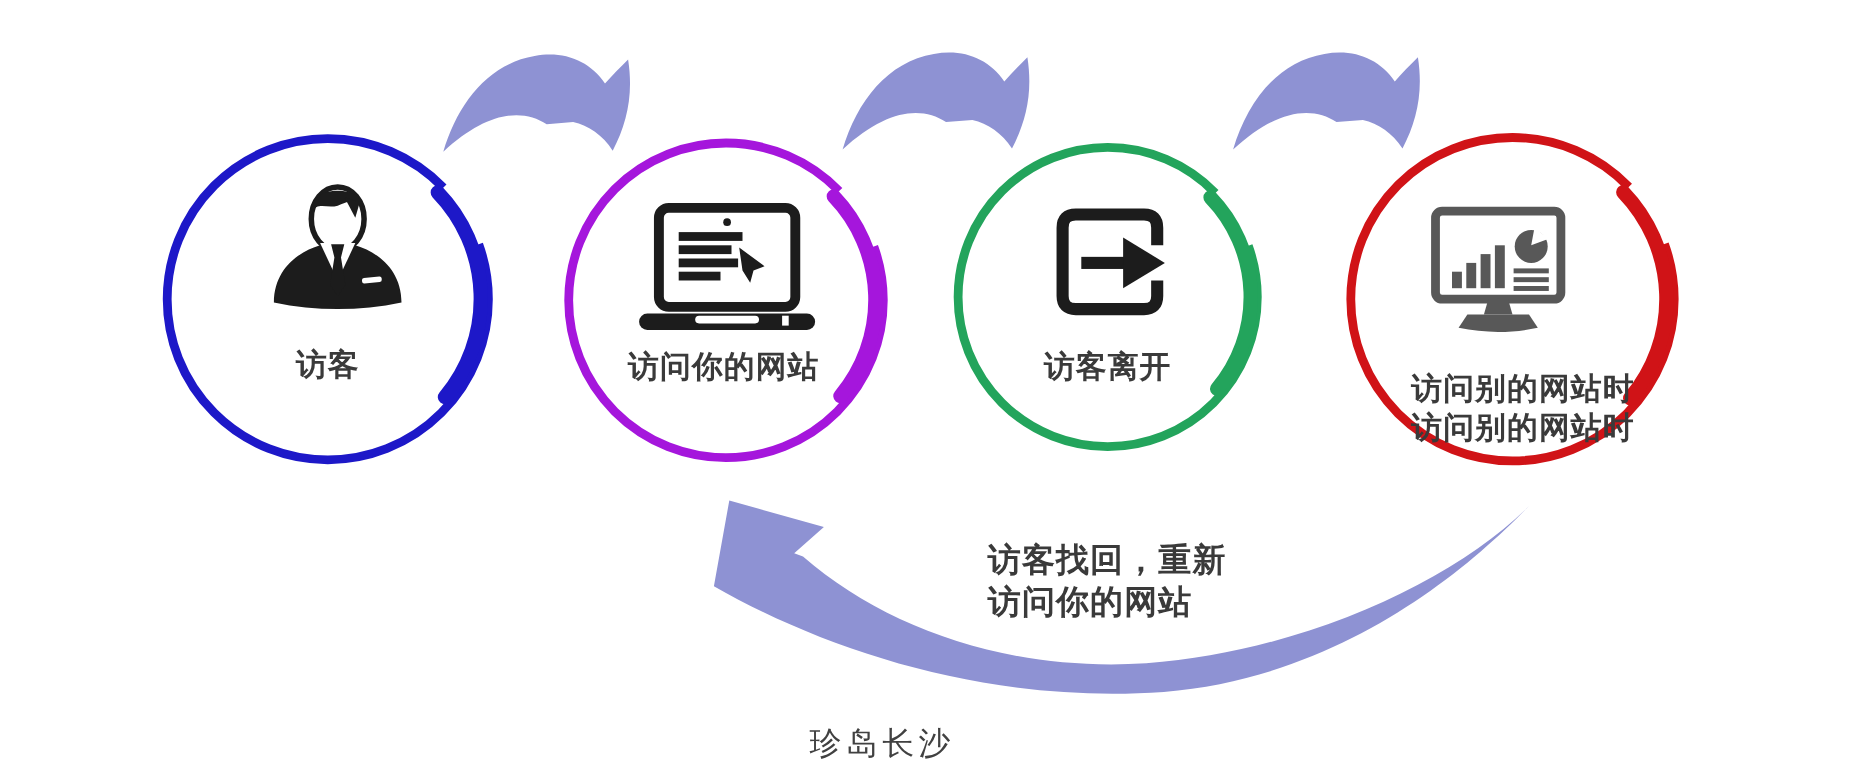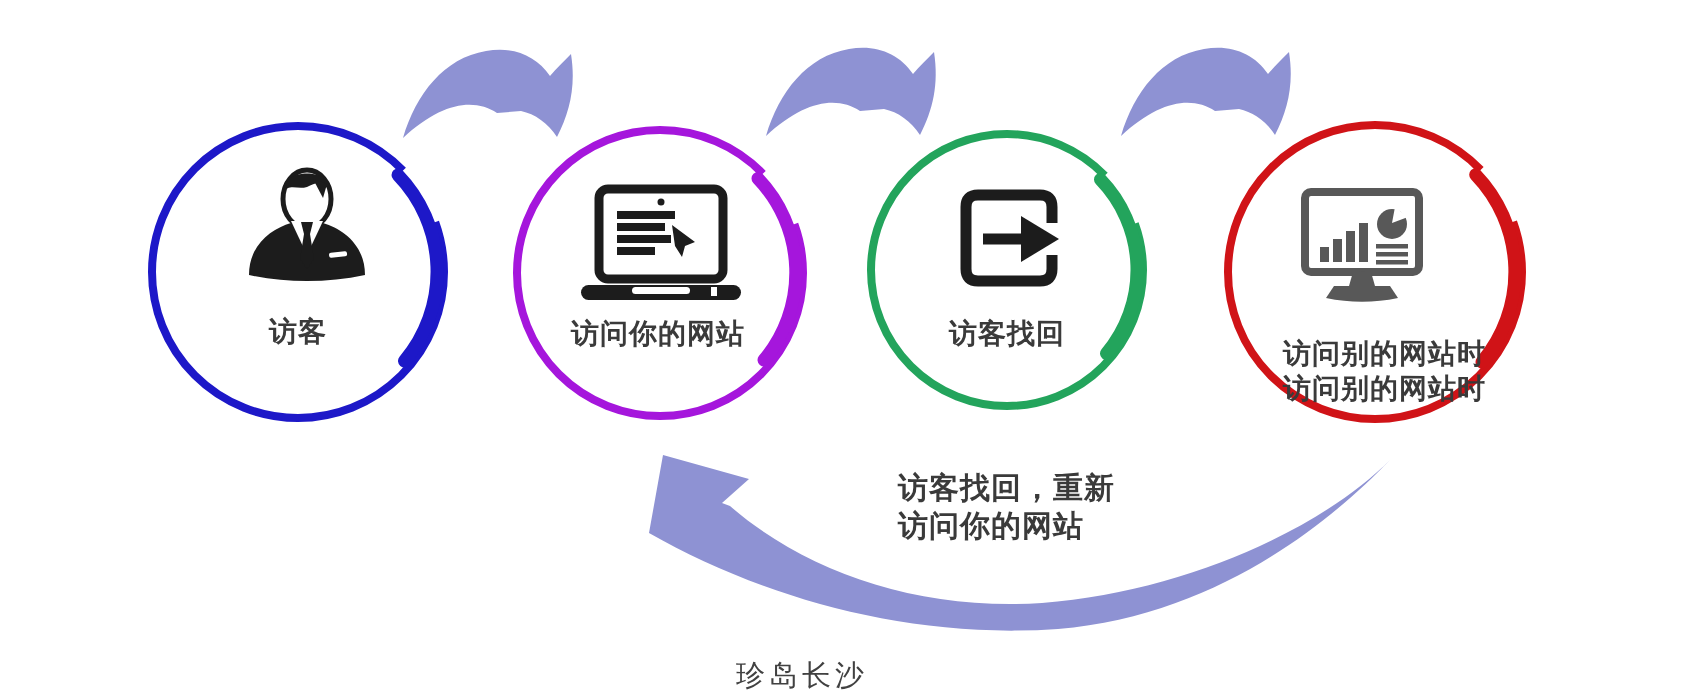--- a/index.html
+++ b/index.html
@@ -21,21 +21,21 @@
   .step-label {
     position:absolute; transform:translateX(-50%);
     font-size:28px; font-weight:700; color:var(--label,#3a3a3a);
     white-space:nowrap; letter-spacing:1px;
   }
   .step-label-block {
     position:absolute; font-size:28px; font-weight:700;
     color:var(--label,#3a3a3a); line-height:35px; white-space:nowrap; letter-spacing:1px;
   }
   .return-label {
-    position:absolute; left:898px; top:469px;
+    position:absolute; left:898px; top:491px;
     font-size:30px; font-weight:700; color:var(--label,#3a3a3a);
     line-height:38px; white-space:nowrap; letter-spacing:1px;
   }
   .return-label span, .step-label-block span { display:block; }
   .caption {
     position:absolute; left:802px; top:656px; transform:translateX(-50%);
     font-family:"DejaVu Serif", serif; font-size:29px;
     color:var(--caption,#414141); letter-spacing:4px; white-space:nowrap;
   }
 </style>
@@ -119,21 +119,21 @@
              C 918 611 806 572 730 506
              L 722 503 L 749 479 L 663 455 L 649 533
              C 756 594 902 640 1058 629
              C 1216 616 1330 522 1390 460 Z" fill="#8e92d3"></path>
   </svg>
 
   <div class="step-label" style="left:298px; top:313px;">访客</div>
 
   <div class="step-label" style="left:658px; top:315px;">访问你的网站</div>
 
-  <div class="step-label" style="left:1007px; top:315px;">访客找回</div>
+  <div class="step-label" style="left:1007px; top:315px;">访客离开</div>
 
   <div class="step-label-block" style="left:1283px; top:312px;margin-top:24px;">
     <span>访问别的网站时</span>
     <span>访问别的网站时</span>
   </div>
 
   <div class="return-label">
     <span>访客找回，重新</span>
     <span>访问你的网站</span>
   </div>

